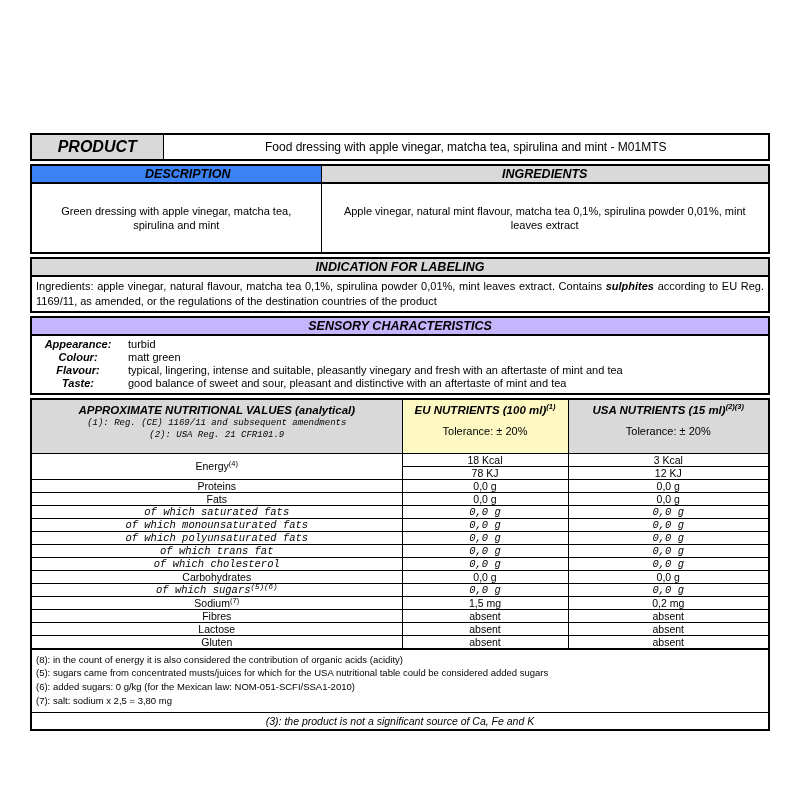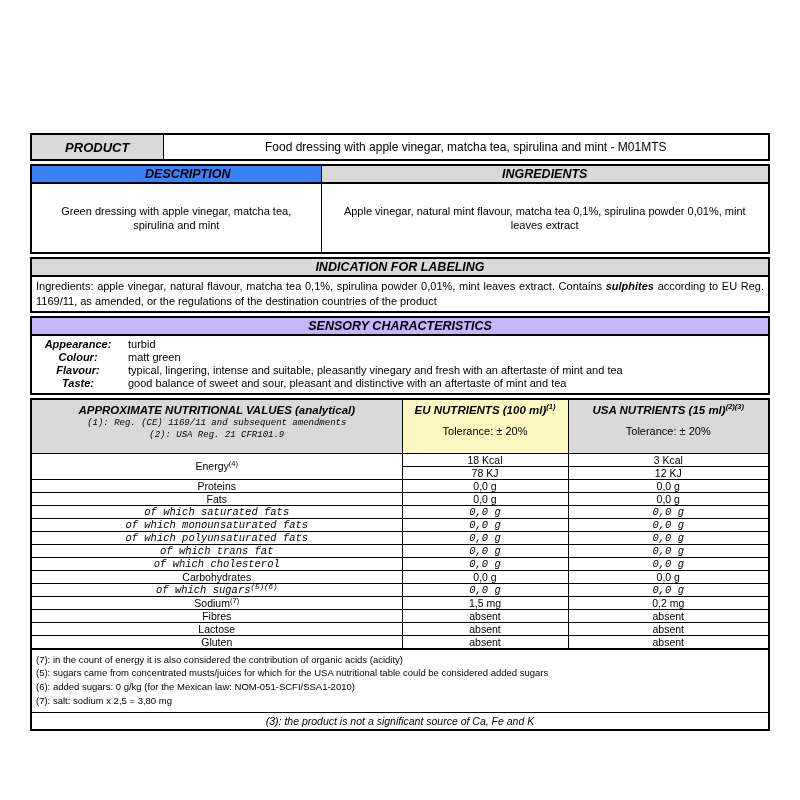--- a/index.html
+++ b/index.html
@@ -4,21 +4,21 @@
 <style>
   html,body{margin:0;padding:0;background:#ffffff;}
   body{width:800px;height:800px;position:relative;font-family:"Liberation Sans",sans-serif;color:#000;}
   .doc{position:absolute;left:30px;top:133px;width:740px;}
   table{border-collapse:collapse;width:100%;table-layout:fixed;}
   .sect{border:2px solid #000;margin-bottom:3px;}
   td{border:1px solid #000;padding:1px 3px;vertical-align:middle;}
   .hdr{background:#d9d9d9;font-weight:bold;font-style:italic;text-align:center;font-size:12.5px;border-bottom:2px solid #000;}
   
   .t-product td{height:22px;}
-  .prod-h{background:#d9d9d9;font-weight:bold;font-style:italic;text-align:center;font-size:13px;border-bottom:1px solid #000;}
+  .prod-h{background:#d9d9d9;font-weight:bold;font-style:italic;text-align:center;font-size:16px;border-bottom:1px solid #000;}
   .prod-v{text-align:center;font-size:12px;}
   
   .body-c{text-align:center;font-size:11px;height:32px;line-height:1.3;padding:18px 8px;}
   
   .just{text-align:justify;font-size:11px;line-height:1.35;padding:2px 4px;}
   .just b{font-weight:bold;font-style:italic;}
   
   .sens-cell{padding:2px 4px 3px 4px;}
   .sens-row{display:flex;font-size:11px;line-height:1.18;}
   .sens-label{width:84px;text-align:center;font-weight:bold;font-style:italic;flex:0 0 84px;}
@@ -206,21 +206,21 @@
         </tr>
         <tr>
           <td class="c1">Gluten</td>
           <td class="cv">absent</td>
           <td class="cv">absent</td>
         </tr>
       </tbody>
     <tbody>
         <tr>
       <td colspan="3" class="fnotes" style="border-top:2px solid #000;">
-            <div class="fn">(7): in the count of energy it is also considered the contribution of organic acids (acidity)</div>
+            <div class="fn">(8): in the count of energy it is also considered the contribution of organic acids (acidity)</div>
             <div class="fn">(5): sugars came from concentrated musts/juices for which for the USA nutritional table could be considered added sugars</div>
             <div class="fn">(6): added sugars: 0 g/kg (for the Mexican law: NOM-051-SCFI/SSA1-2010)</div>
             <div class="fn">(7): salt: sodium x 2,5 = 3,80 mg</div>
           </td>
     </tr>
     <tr>
       <td colspan="3" class="final">(3): the product is not a significant source of Ca, Fe and K</td>
     </tr>
   </tbody>
     </table>

